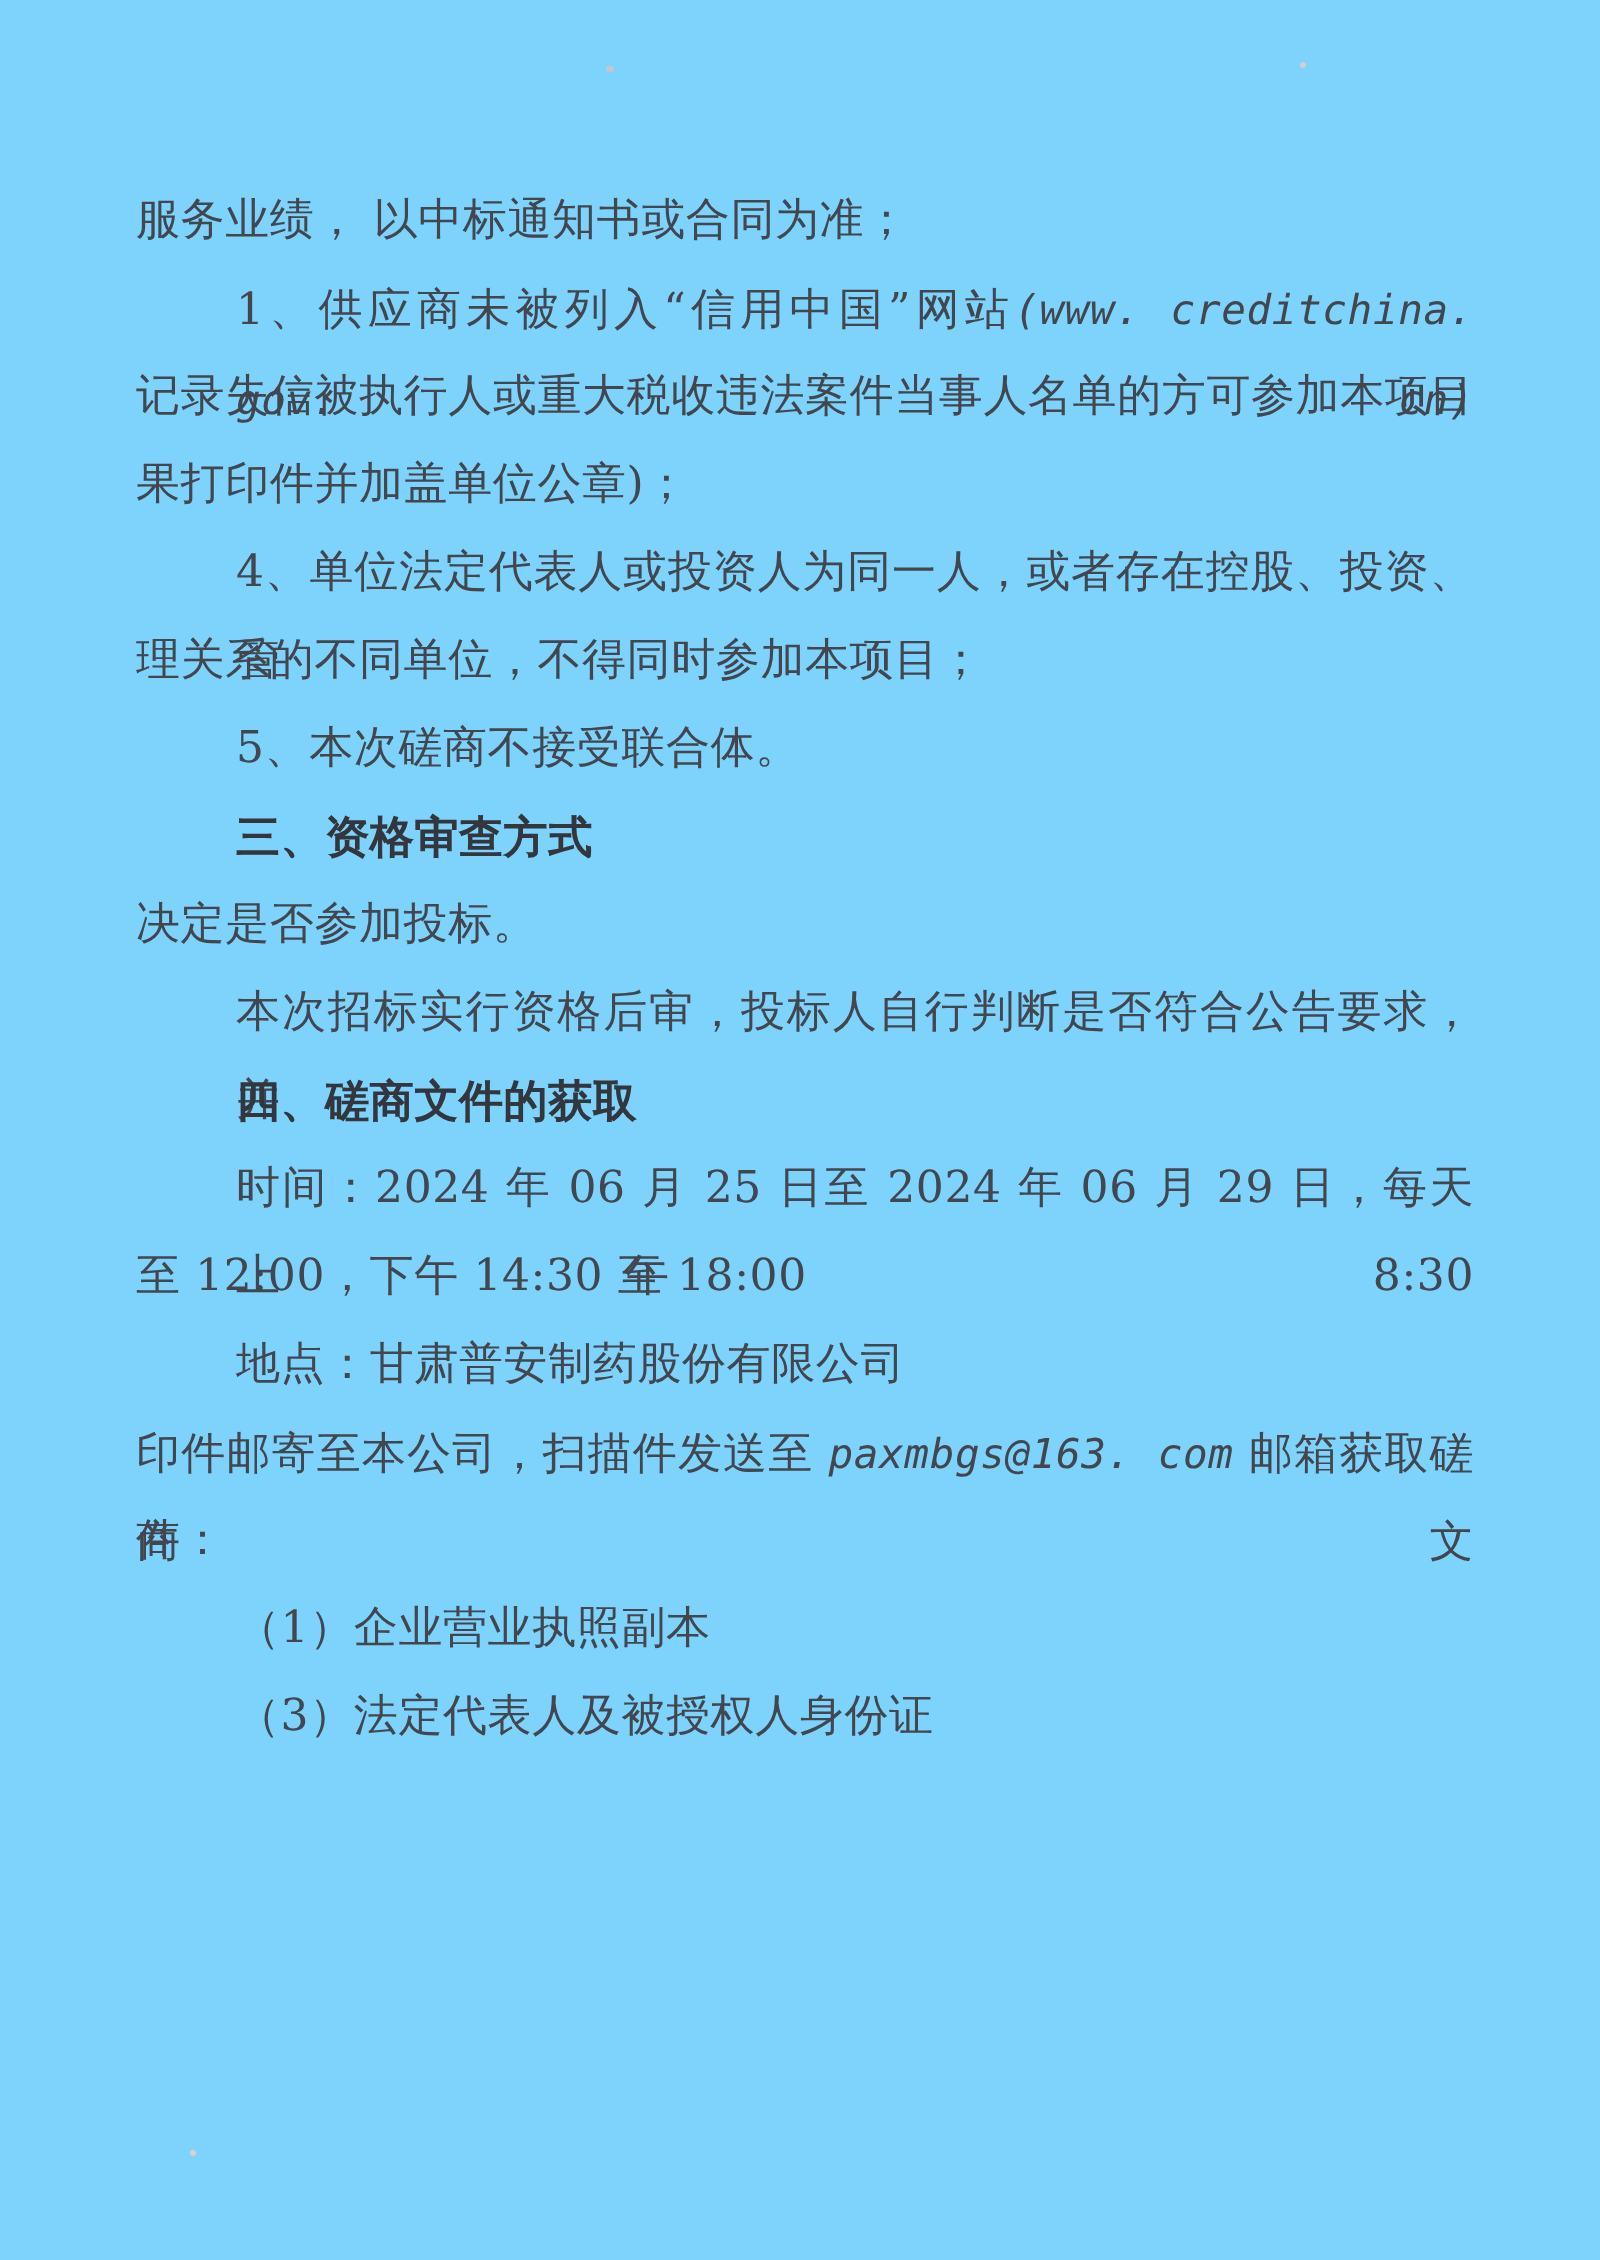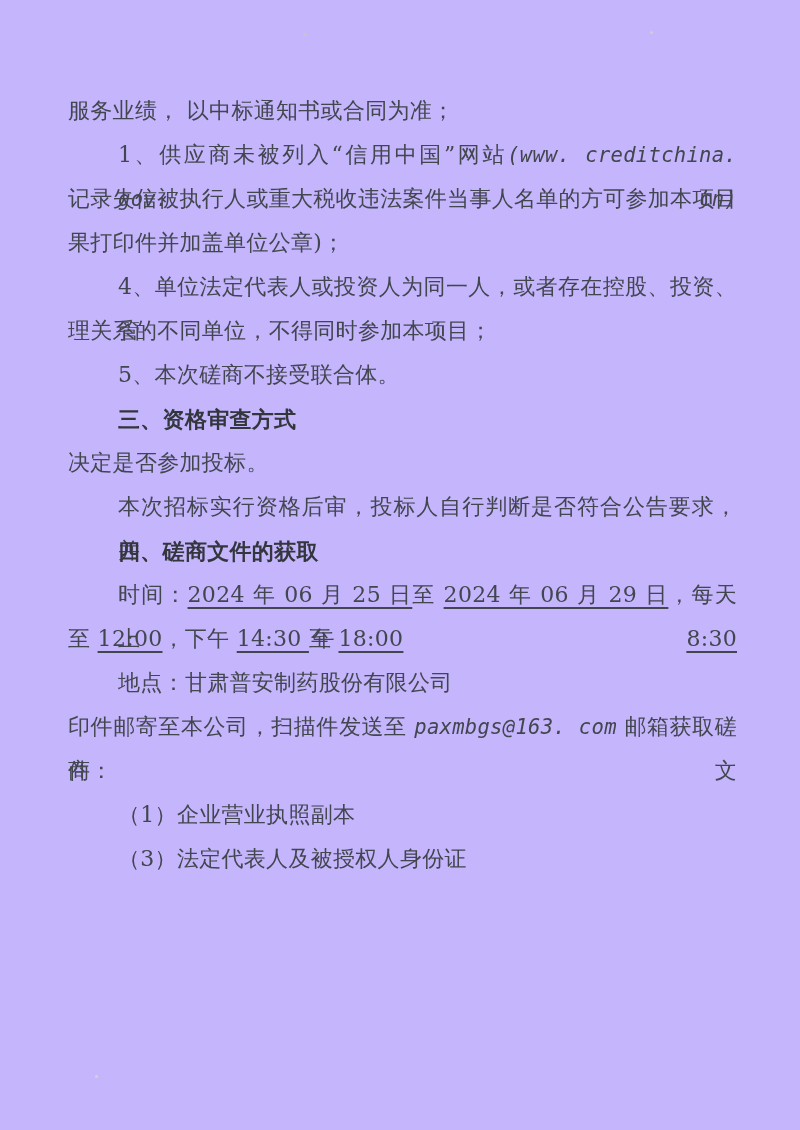--- a/index.html
+++ b/index.html
@@ -4,21 +4,21 @@
 <style>
   html, body {
     margin: 0;
     padding: 0;
     background: #ffffff;
   }
   .page {
     position: relative;
     width: 800px;
     height: 1130px;
-    background: #c4b5fd;
+    background: #7dd3fc;
     overflow: hidden;
     font-family: "DejaVu Serif", "Liberation Serif", serif;
     color: #42464e;
   }
   .doc-body {
     position: absolute;
     left: 68px;
     top: 89px;
     width: 669px;
     font-size: 22px;
@@ -34,21 +34,20 @@
   }
   .line.fill {
     text-align: justify;
     text-align-last: justify;
   }
   .line.bold {
     font-weight: bold;
     color: #33363d;
   }
   .seg.u {
-    text-decoration: underline;
     text-underline-offset: 5px;
     text-decoration-thickness: 1.5px;
   }
   .seg.mono {
     font-family: "DejaVu Sans Mono", "Liberation Mono", monospace;
     font-size: 20.5px;
     font-style: italic;
   }
   .speck {
     position: absolute;

